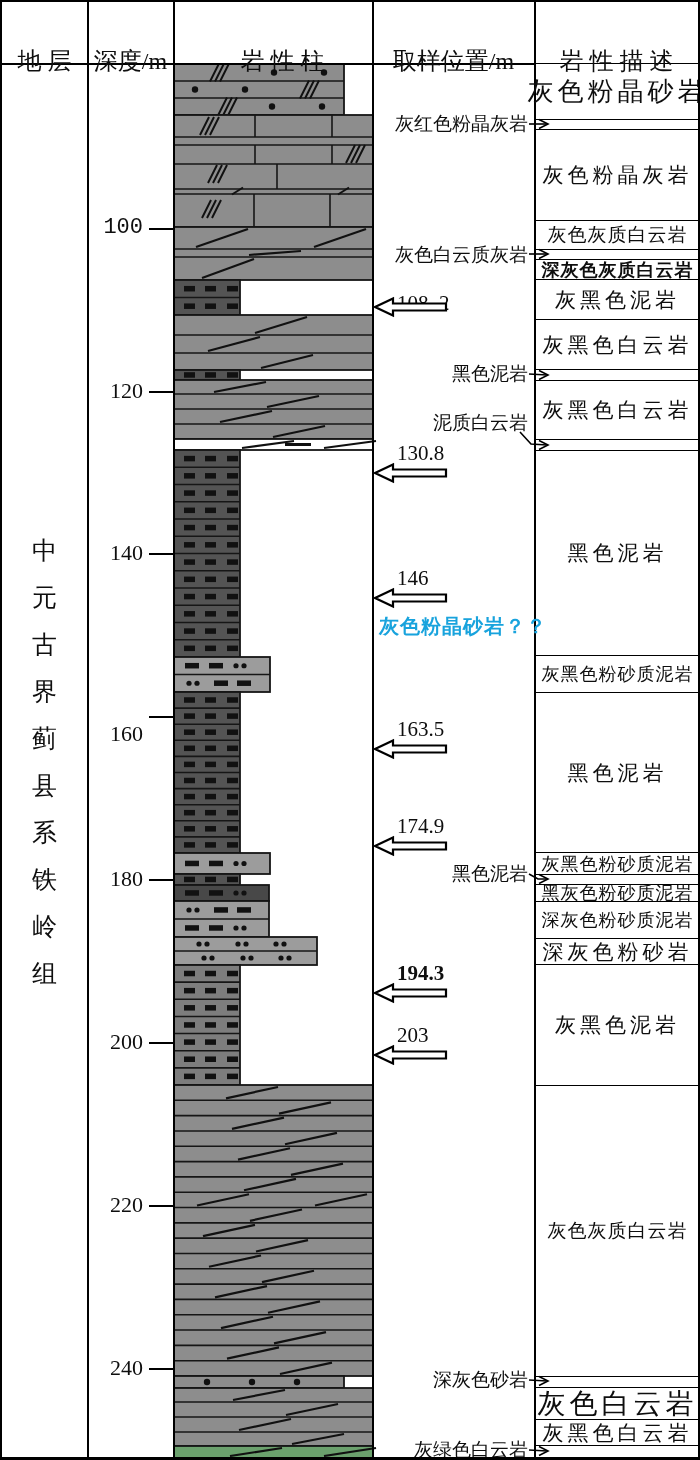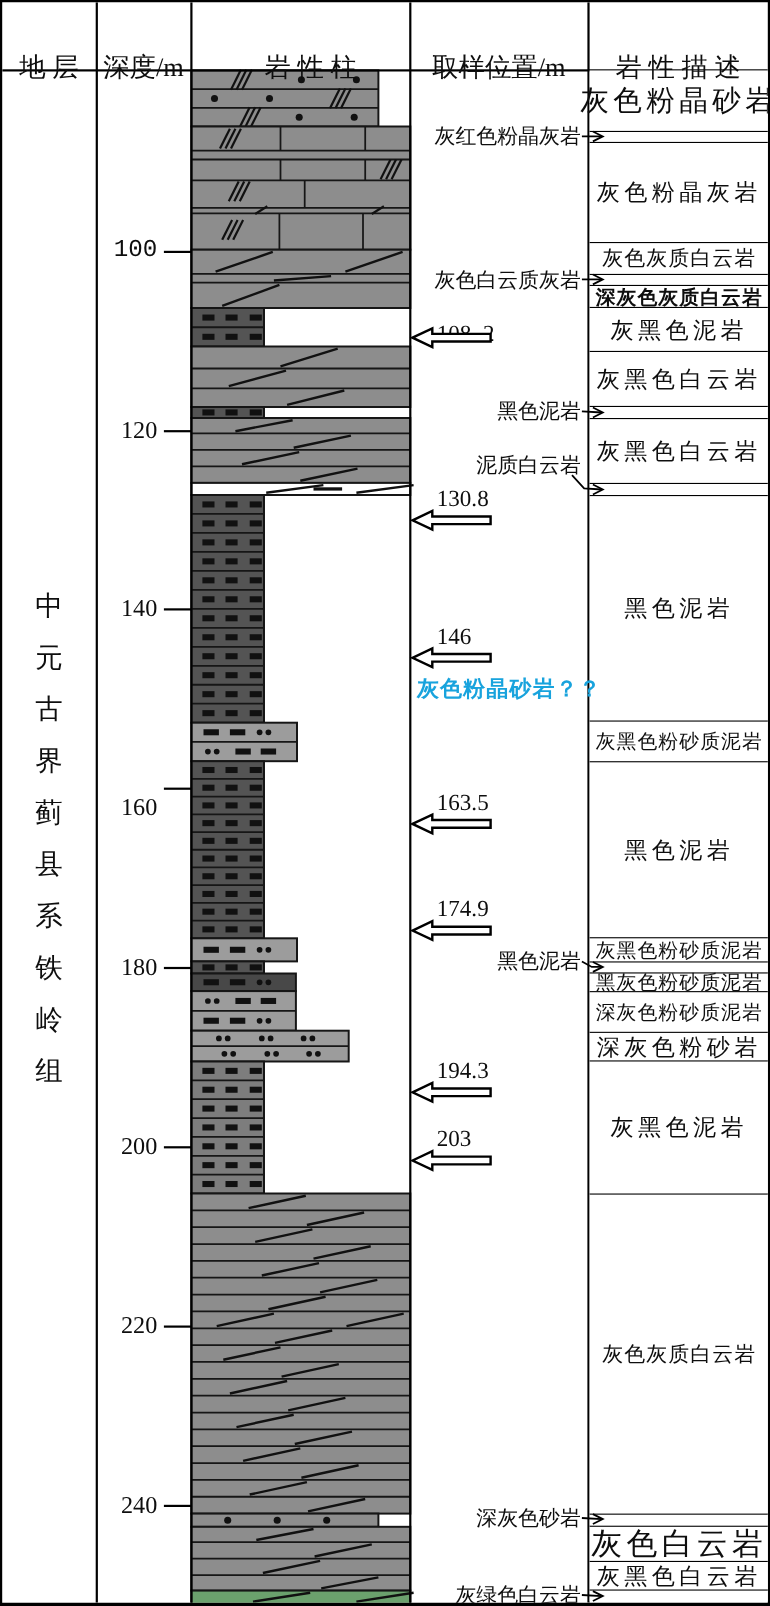--- a/index.html
+++ b/index.html
@@ -483,21 +483,21 @@
         <span style="font-size: 21px; letter-spacing: 4px; white-space: nowrap;">灰黑色白云岩</span>
       </div>
       <div class="drow" style="top: 1443px; height: 11px; border-top: 1.7px solid rgb(0, 0, 0);"></div>
     </div>
   <div id="samp-labels">
       <div class="snum" style="top: 289px;">108. 2</div>
       <div class="snum" style="top: 439px;">130.8</div>
       <div class="snum" style="top: 564px;">146</div>
       <div class="snum" style="top: 715px;">163.5</div>
       <div class="snum" style="top: 812px;">174.9</div>
-      <div class="snum" style="top: 959px;">194.3</div>
+      <div class="snum" style="top: 959px; font-weight: bold;">194.3</div>
       <div class="snum" style="top: 1021px;">203</div>
       <div class="sleader" style="top: 109px;">灰红色粉晶灰岩</div>
       <div class="sleader" style="top: 240px;">灰色白云质灰岩</div>
       <div class="sleader" style="top: 359px;">黑色泥岩</div>
       <div class="sleader" style="top: 408px;">泥质白云岩</div>
       <div class="sleader" style="top: 859px;">黑色泥岩</div>
       <div class="sleader" style="top: 1365px;">深灰色砂岩</div>
       <div class="sleader" style="top: 1435px;">灰绿色白云岩</div>
     </div>
   <div class="blue-note" style="color: rgb(24, 163, 221); left: 377px; top: 611px;">灰色粉晶砂岩？？</div>

